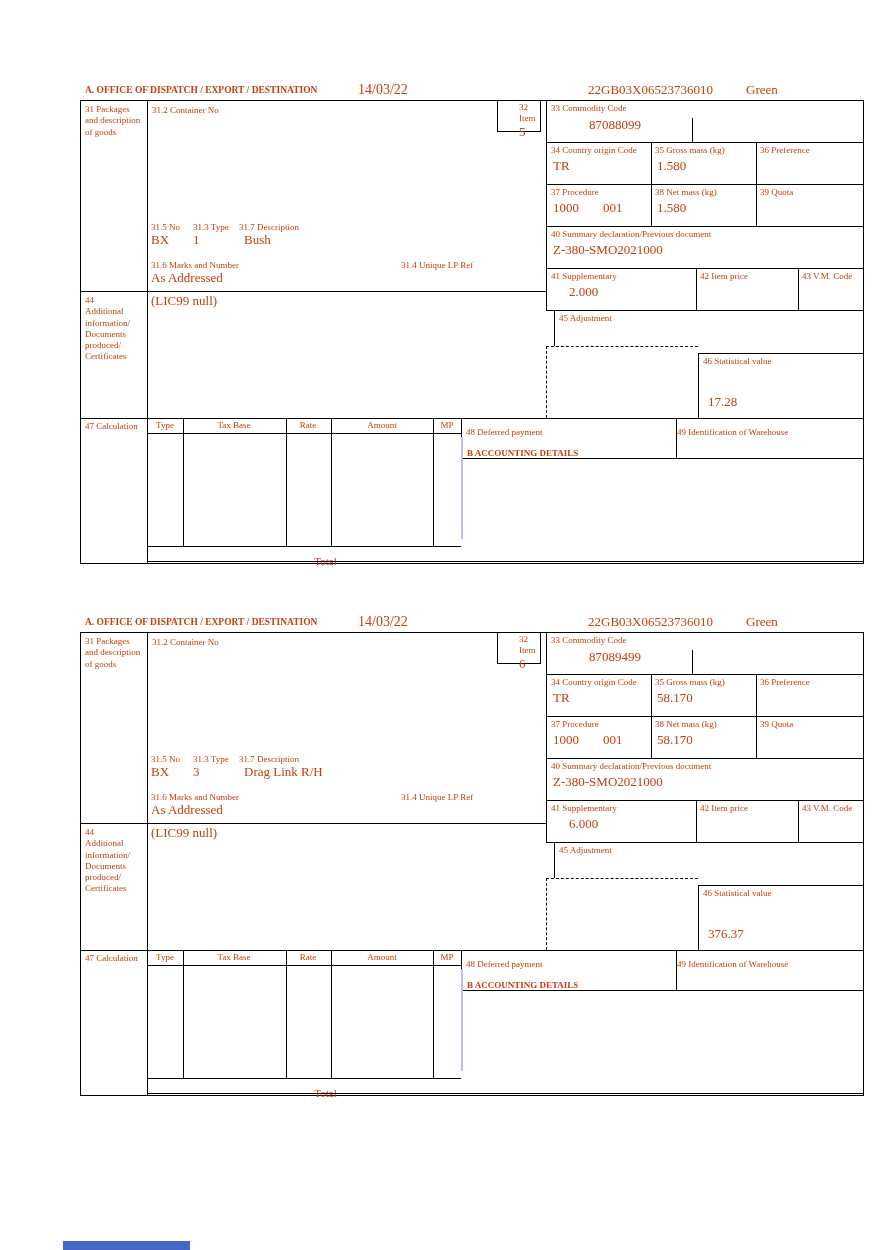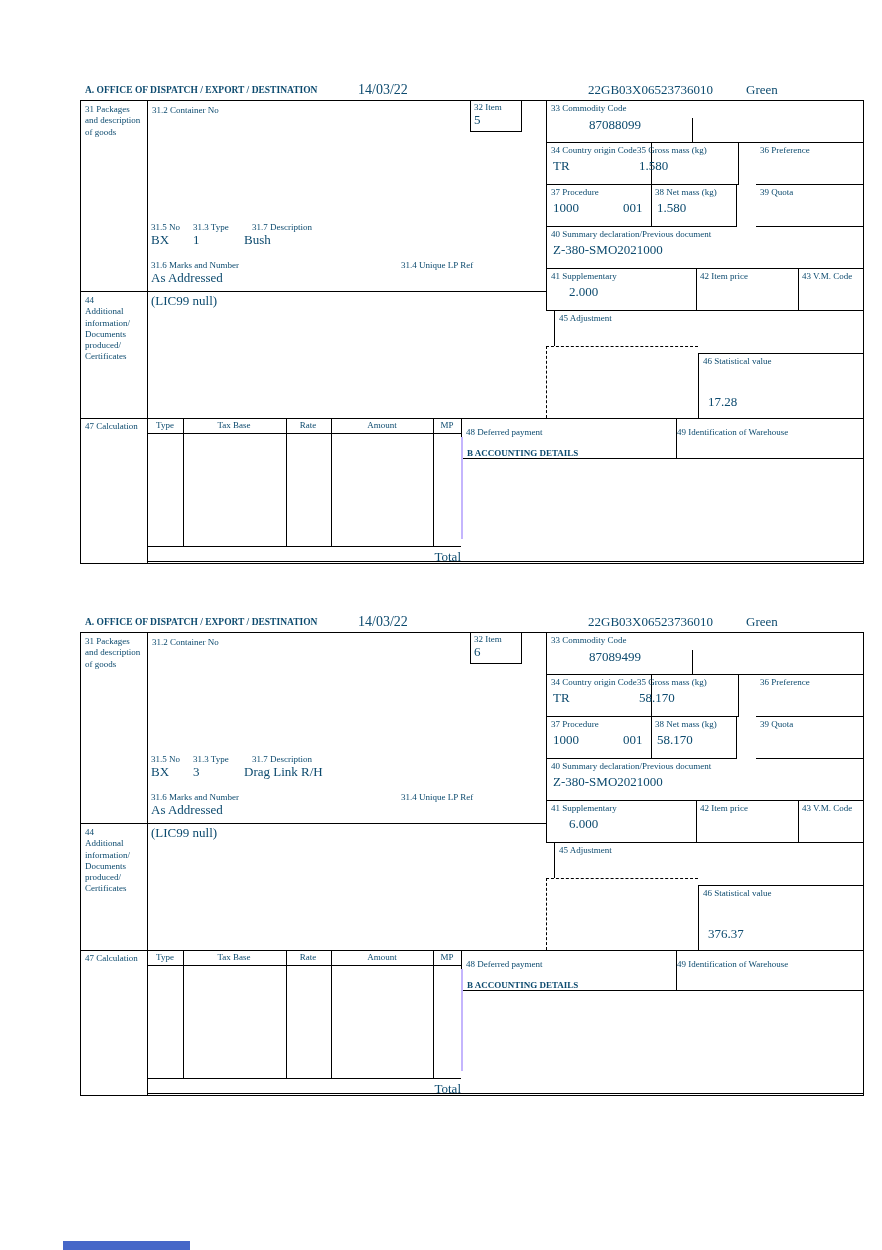--- a/index.html
+++ b/index.html
@@ -1,83 +1,83 @@
 <!DOCTYPE html>
 <html><head>
 <meta charset="utf-8">
 <style>
   *{margin:0;padding:0;box-sizing:border-box}
   html,body{background:#fff}
   .page{position:relative;width:882px;height:1250px;background:#fff;overflow:hidden;
-        font-family:"Liberation Serif",serif;color:#0c4a6e}
+        font-family:"Liberation Serif",serif;color:#c2410c}
   .abs{position:absolute}
   .lab{font-size:9px;line-height:1.25}
   .val{font-size:13px;line-height:1.1}
   .section{position:absolute;left:80px;width:784px;height:484px}
   .sec-hdr{position:absolute;left:0;top:0;width:782px;height:20px}
   .hdr-title{position:absolute;left:5px;top:5px;font-size:9.5px;font-weight:bold}
   .hdr-date{position:absolute;left:278px;top:2px;font-size:14px}
   .hdr-ref{position:absolute;left:508px;top:2px;font-size:13px}
   .hdr-status{position:absolute;left:666px;top:2px;font-size:13px}
   .fbody{position:absolute;left:0;top:20px;width:784px;height:464px;border:1px solid #000}
   
   .b31lab{left:0;top:0;width:67px;height:190px;border-right:1px solid #000;padding:3px 4px 0 4px}
   .b44lab{left:0;top:190px;width:67px;height:127px;border-right:1px solid #000;padding:4px 22px 0 4px}
   .b47lab{left:0;top:317px;width:67px;height:145px;border-right:1px solid #000;padding:3px 4px 0 4px}
   
   .lbl-container{left:71px;top:4px}
-  .b32{left:389px;top:0;width:52px;height:31px;border:1px solid #000;border-top:none;padding:1px 0 0 3px}
+  .b32{left:416px;top:0;width:44px;height:31px;border:1px solid #000;border-top:none;padding:1px 0 0 21px}
   .b32 .lab{display:block}
   .b32 .val{display:block;margin-top:0}
   .lbl-no{left:70px;top:121px}
   .lbl-type{left:112px;top:121px}
-  .lbl-desc{left:171px;top:121px}
+  .lbl-desc{left:158px;top:121px}
   .val-no{left:70px;top:132px}
   .val-type{left:112px;top:132px}
   .val-desc{left:163px;top:132px}
   .lbl-marks{left:70px;top:159px}
   .lbl-lpref{left:320px;top:159px}
   .val-marks{left:70px;top:170px}
   .val-addinfo{left:70px;top:193px}
   .hline190{left:0;top:190px;width:465px;height:0;border-top:1px solid #000}
   .hline317{left:0;top:317px;width:782px;height:0;border-top:1px solid #000}
   .hline460{left:67px;top:460px;width:715px;height:0;border-top:1px solid #000}
   
   .rbox{padding:2px 0 0 4px}
   .rbox .lab{display:block}
   .rbox .val{display:block;margin-top:3px;margin-left:2px}
   .b33{left:465px;top:0;width:317px;height:42px;border-left:1px solid #000;border-bottom:1px solid #000}
   .b33 .val{margin-left:38px;margin-top:4px}
   .tick{position:absolute;left:145px;top:17px;height:24px;width:0;border-left:1px solid #000}
   .b34{left:465px;top:42px;width:106px;height:42px;border-left:1px solid #000;border-right:1px solid #000;border-bottom:1px solid #000}
-  .b35{left:552px;top:42px;width:106px;height:42px;border-right:1px solid #000;border-bottom:1px solid #000}
+  .b35{left:570px;top:42px;width:106px;height:42px;border-right:1px solid #000;border-bottom:1px solid #000}
   .b36{left:675px;top:42px;width:107px;height:42px;border-bottom:1px solid #000}
   .b37{left:465px;top:84px;width:106px;height:42px;border-left:1px solid #000;border-right:1px solid #000;border-bottom:1px solid #000}
-  .b38{left:570px;top:84px;width:86px;height:42px;border-right:1px solid #000;border-bottom:1px solid #000}
+  .b38{left:570px;top:84px;width:106px;height:42px;border-right:1px solid #000;border-bottom:1px solid #000}
   .b39{left:675px;top:84px;width:107px;height:42px;border-bottom:1px solid #000}
   .b40{left:465px;top:126px;width:317px;height:42px;border-left:1px solid #000;border-bottom:1px solid #000}
   .b41{left:465px;top:168px;width:151px;height:42px;border-left:1px solid #000;border-right:1px solid #000;border-bottom:1px solid #000}
   .b41 .val{margin-left:18px}
   .b42{left:615px;top:168px;width:103px;height:42px;border-right:1px solid #000;border-bottom:1px solid #000}
   .b43{left:717px;top:168px;width:65px;height:42px;border-bottom:1px solid #000}
   .b45{left:473px;top:210px;width:317px;height:35px;border-left:1px solid #000}
   .dashv{left:465px;top:245px;width:0;height:72px;border-left:1px dashed #000}
   .dashh{left:465px;top:245px;width:152px;height:0;border-top:1px dashed #000}
   .b46{left:617px;top:252px;width:165px;height:65px;border-left:1px solid #000;border-top:1px solid #000}
   .b46 .val{margin-top:28px;margin-left:5px}
-  .proc2{margin-left:44px}
+  .proc2{margin-left:24px}
   
   .taxtable{left:67px;top:317px;width:313px;height:143px}
   .ttv{position:absolute;top:0;height:128px;width:0;border-left:1px solid #000}
   .ttv1{left:35px}.ttv2{left:138px}.ttv3{left:183px}.ttv4{left:285px}
   .tthead{position:absolute;top:15px;left:0;width:313px;height:0;border-top:1px solid #000}
   .tth{position:absolute;top:2px;transform:translateX(-50%);font-size:9px;white-space:nowrap}
   .tth1{left:17px}.tth2{left:86px}.tth3{left:160px}.tth4{left:234px}.tth5{left:299px}
   .tttotal{position:absolute;top:128px;left:0;width:313px;height:15px;border-top:1px solid #000;
-           text-align:right;text-indent:42px;font-size:13px;padding-top:2px}
+           text-align:center;text-indent:42px;font-size:11px;padding-top:8px}
   
   .b48{left:380px;top:317px;width:215px;height:41px;border-left:1px solid #000;border-bottom:1px solid #000;padding:3px 0 0 4px}
   .b49{left:595px;top:317px;width:187px;height:41px;border-left:1px solid #000;border-bottom:1px solid #000;padding:3px 0 0 0}
   .bacct{left:380px;top:336px;width:402px;height:102px;border-left:2px solid #c4b5fd;padding:5px 0 0 4px}
   .bacct .lab{font-weight:bold}
   .bluestrip{left:63px;top:1241px;width:127px;height:9px;background:#4667c8}
 </style>
 </head>
 <body>
 

